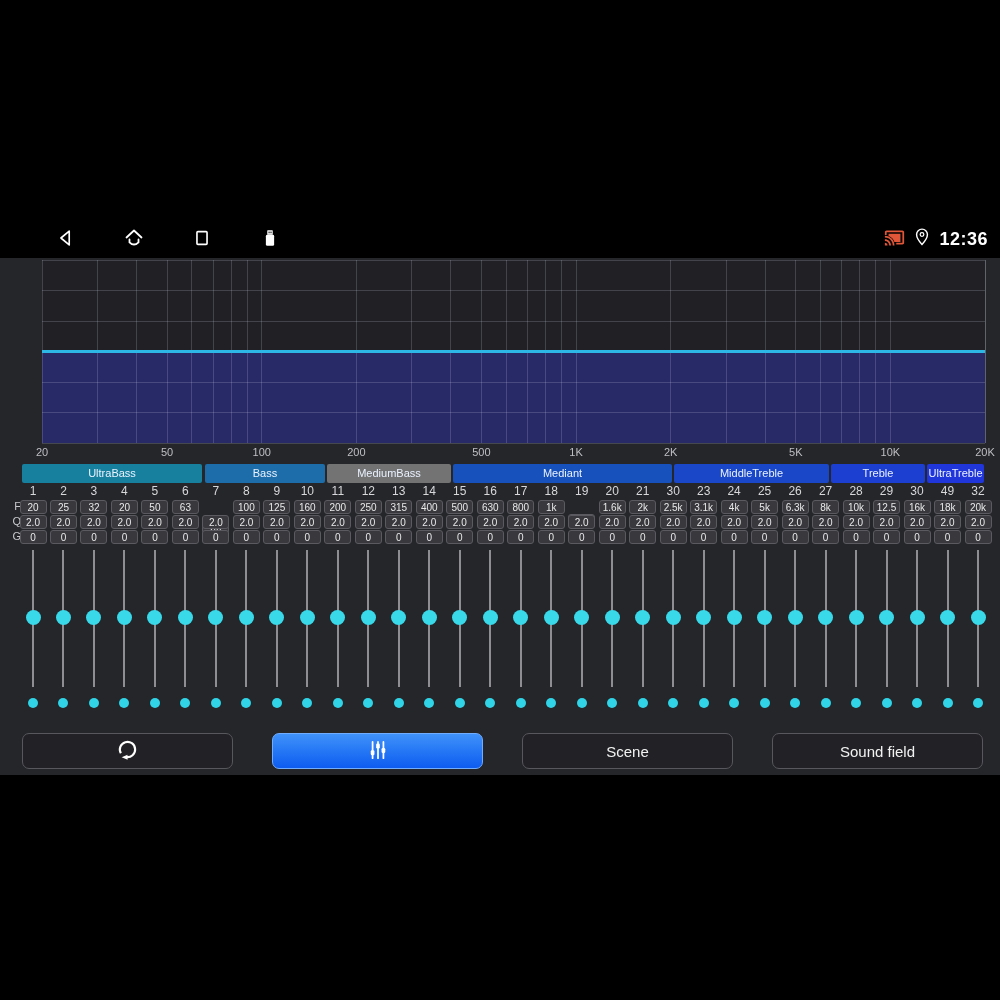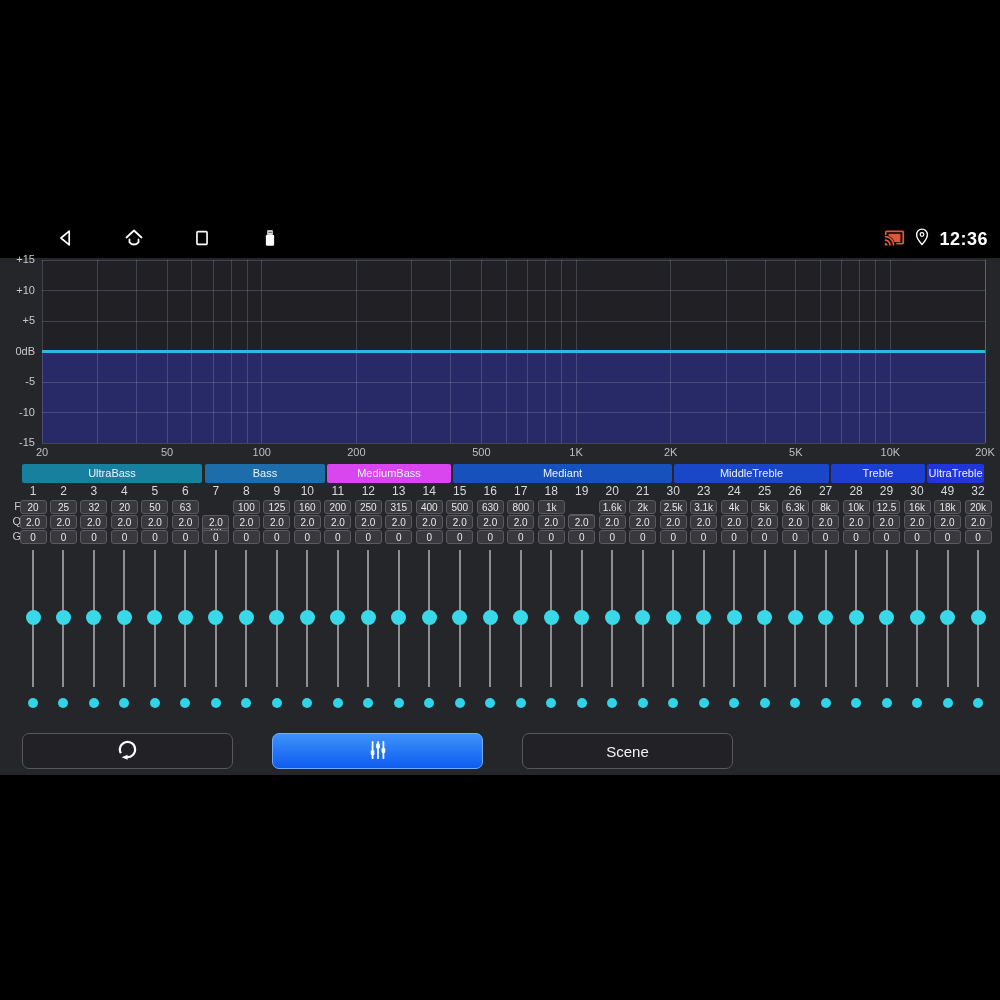--- a/index.html
+++ b/index.html
@@ -141,46 +141,37 @@
         <div class="vgrid" style="left: 942.5px; background: rgba(190, 196, 214, 0.22);"></div>
         <div class="hgrid" style="top: -0.5px; background: rgba(190, 196, 214, 0.22);"></div>
         <div class="hgrid" style="top: 30px; background: rgba(190, 196, 214, 0.22);"></div>
         <div class="hgrid" style="top: 60.5px; background: rgba(190, 196, 214, 0.22);"></div>
         <div class="hgrid" style="top: 91px; background: rgba(190, 196, 214, 0.22);"></div>
         <div class="hgrid" style="top: 121.5px; background: rgba(190, 196, 214, 0.22);"></div>
         <div class="hgrid" style="top: 152px; background: rgba(190, 196, 214, 0.22);"></div>
         <div class="hgrid" style="top: 182.5px; background: rgba(190, 196, 214, 0.22);"></div>
         <div class="zero-line" style="top: 90px; background: rgb(45, 183, 230);"></div>
       </div>
-    <div id="y-labels">
-        <span class="ylab" style="top: -5px;">+15</span>
-        <span class="ylab" style="top: 25.5px;">+10</span>
-        <span class="ylab" style="top: 56px;">+5</span>
-        <span class="ylab" style="top: 86.5px;">0dB</span>
-        <span class="ylab" style="top: 117px;">-5</span>
-        <span class="ylab" style="top: 147.5px;">-10</span>
-        <span class="ylab" style="top: 178px;">-15</span>
-      </div>
     <div id="x-labels">
         <span class="xlab" style="left: 20px;">20</span>
         <span class="xlab" style="left: 145.086px;">50</span>
         <span class="xlab" style="left: 239.71px;">100</span>
         <span class="xlab" style="left: 334.333px;">200</span>
         <span class="xlab" style="left: 459.419px;">500</span>
         <span class="xlab" style="left: 554.043px;">1K</span>
         <span class="xlab" style="left: 648.667px;">2K</span>
         <span class="xlab" style="left: 773.752px;">5K</span>
         <span class="xlab" style="left: 868.376px;">10K</span>
         <span class="xlab" style="left: 963px;">20K</span>
       </div>
 
     <div id="bands">
         <div class="band" style="left: 22px; width: 180px; background: rgb(23, 128, 159);">UltraBass</div>
         <div class="band" style="left: 205px; width: 120px; background: rgb(28, 109, 169);">Bass</div>
-        <div class="band" style="left: 327px; width: 124px; background: #d946ef;">MediumBass</div>
+        <div class="band" style="left: 327px; width: 124px; background: #737373;">MediumBass</div>
         <div class="band" style="left: 453px; width: 219px; background: rgb(23, 81, 187);">Mediant</div>
         <div class="band" style="left: 674px; width: 155px; background: rgb(25, 71, 199);">MiddleTreble</div>
         <div class="band" style="left: 831px; width: 94px; background: rgb(28, 62, 209);">Treble</div>
         <div class="band" style="left: 927px; width: 57px; background: rgb(33, 54, 218);">UltraTreble</div>
       </div>
 
     <span class="rowlab" style="top:242px;">F:</span>
     <span class="rowlab" style="top:257px;">Q:</span>
     <span class="rowlab" style="top:272px;">G:</span>
 
@@ -431,14 +422,17 @@
               <rect x="5.3" y="12.2" width="3.4" height="4.6" rx="1.2"></rect>
               <rect x="10.3" y="6.0" width="3.4" height="4.6" rx="1.2"></rect>
               <rect x="15.3" y="10.2" width="3.4" height="4.6" rx="1.2"></rect>
             </g>
           </svg>
       </span>
     </button>
     <button class="btn" style="left:522px;">
       <span>Scene</span>
     </button>
+    <button class="btn" style="left:772px;">
+      <span>Sound field</span>
+    </button>
   </div>
 </div>
 
 </body></html>

